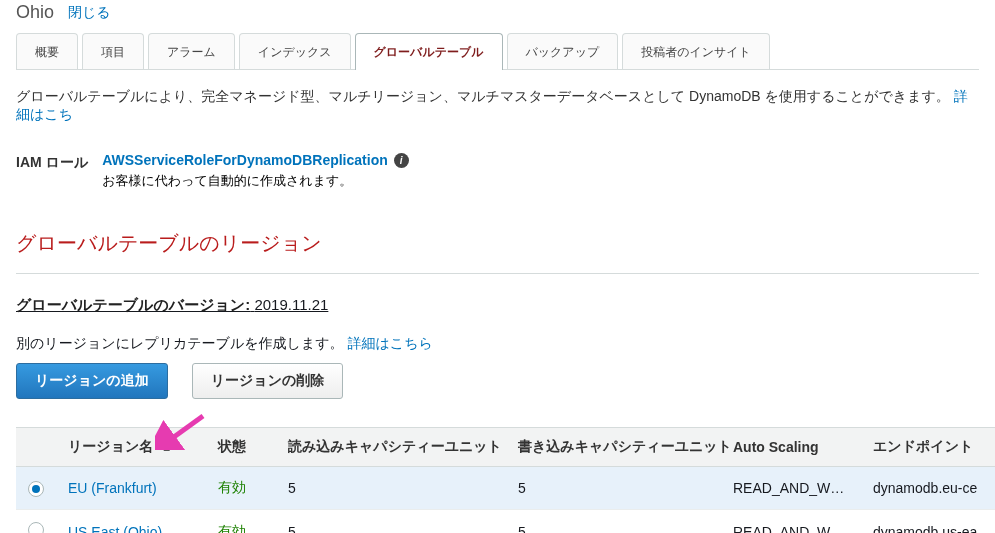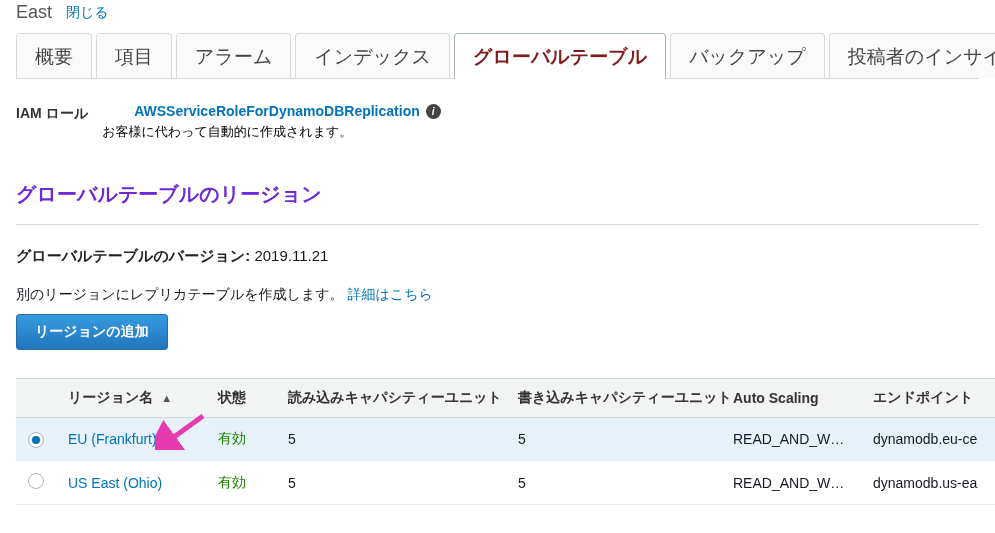--- a/index.html
+++ b/index.html
@@ -26,21 +26,21 @@
     border-bottom: 1px solid #d5dbdb;
   }
   .tab {
     background: #fafafa;
     border: 1px solid #d5dbdb;
     border-bottom: none;
     border-radius: 4px 4px 0 0;
     padding: 10px 18px 8px 18px;
     color: #444;
     cursor: pointer;
-    font-size: 19px;
+    font-size: 12px;
     white-space: nowrap;
     text-align: right;
   }
   .tab.active {
     background: #fff;
     color: #7f1d1d;
     font-weight: 700;
     border-color: #aab7b8;
     position: relative;
     z-index: 2;
@@ -50,42 +50,42 @@
     padding: 18px 0 4px 0;
     color: #333;
   }
   .iam-block {
     margin-top: 24px;
     display: flex;
     gap: 14px;
   }
   .iam-label { font-weight: 700; color: #333; white-space: nowrap; padding-top: 2px; }
   .iam-role-row { display: flex; align-items: center; gap: 6px; }
-  .iam-role-link { font-weight: 700; color: #0073bb; text-decoration: none; margin-left: 32px; }
+  .iam-role-link { font-weight: 700; color: #0073bb; text-decoration: none; }
   .iam-sub { color: #000000; font-size: 13px; margin-top: 4px; }
   .info-icon {
     width: 15px; height: 15px;
     border-radius: 50%;
     background: #444;
     color: #fff;
     display: inline-flex;
     align-items: center;
     justify-content: center;
     font-size: 10px;
     font-style: italic;
     font-weight: bold;
   }
   h2 {
     font-size: 20px;
-    font-weight: 700;
-    color: #6d28d9;
+    font-weight: 400;
+    color: #b91c1c;
     margin: 40px 0 16px 0;
   }
   hr { border: none; border-top: 1px solid #d5dbdb; margin: 0; }
-  .version-row { margin-top: 22px; font-size: 15px; }
+  .version-row { margin-top: 22px; font-size: 15px; text-decoration: underline; }
   .version-row .label { font-weight: 700; color: #222; }
   .replica-row { margin-top: 20px; }
   .btn-row { display: flex; gap: 24px; margin-top: 10px; }
   .btn {
     padding: 8px 18px;
     border-radius: 3px;
     border: 1px solid #aab7b8;
     background: linear-gradient(#fff, #eee);
     color: #333;
     font-size: 14px;
@@ -153,34 +153,38 @@
   col.autoscaling-col { width: 140px; }
   col.endpoint-col { width: 150px; }
 </style>
 </head>
 <body>
 <div class="page-wrap">
 
 <div class="container">
 
   <div class="title-row">
-    <span class="title">East</span>
+    <span class="title">Ohio</span>
     <a class="link">閉じる</a>
   </div>
 
   <div class="tabs" id="tabs-container">
         <div class="tab">概要</div>
         <div class="tab">項目</div>
         <div class="tab">アラーム</div>
         <div class="tab">インデックス</div>
         <div class="tab active">グローバルテーブル</div>
         <div class="tab">バックアップ</div>
         <div class="tab">投稿者のインサイト</div>
       </div>
 
+  <div class="description">
+    <span>グローバルテーブルにより、完全マネージド型、マルチリージョン、マルチマスターデータベースとして DynamoDB を使用することができます。</span>
+    <a class="link">詳細はこち</a>
+  </div>
 
   <div class="iam-block">
     <div class="iam-label">IAM ロール</div>
     <div>
       <div class="iam-role-row">
         <a class="iam-role-link">AWSServiceRoleForDynamoDBReplication</a>
         <span class="info-icon">i</span>
       </div>
       <div class="iam-sub">お客様に代わって自動的に作成されます。</div>
     </div>
@@ -194,20 +198,21 @@
     <span>2019.11.21</span>
   </div>
 
   <div class="replica-row">
     <span>別のリージョンにレプリカテーブルを作成します。</span>
     <a class="link">詳細はこちら</a>
   </div>
 
   <div class="btn-row">
     <button class="btn primary">リージョンの追加</button>
+    <button class="btn">リージョンの削除</button>
   </div>
 
   <table>
     <colgroup>
       <col class="radio-col">
           <col class="region-col">
           <col class="status-col">
       <col class="rcap-col">
           <col class="wcap-col">
           <col class="autoscaling-col">

